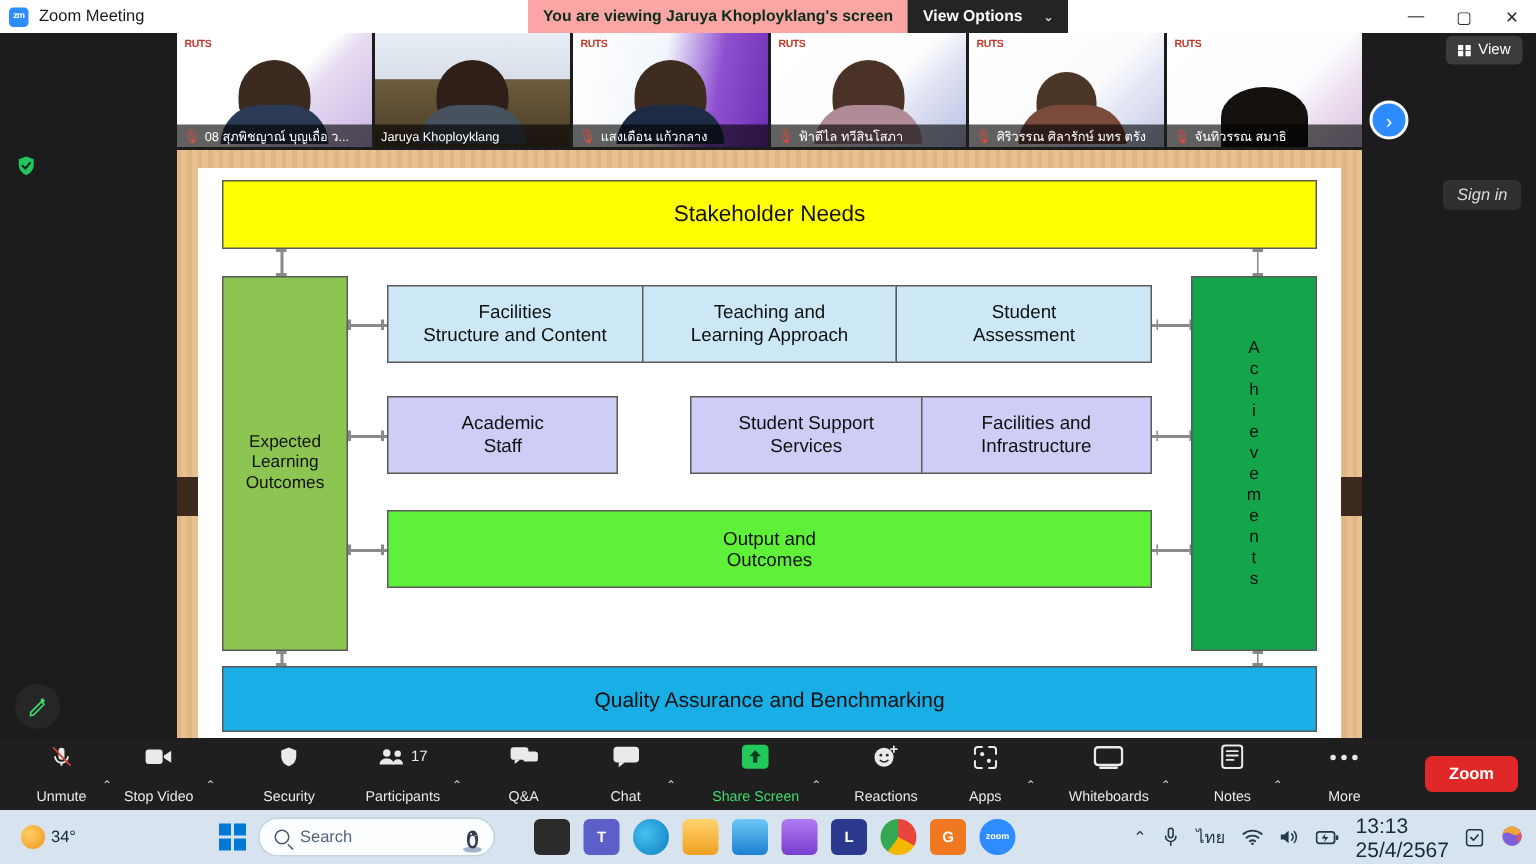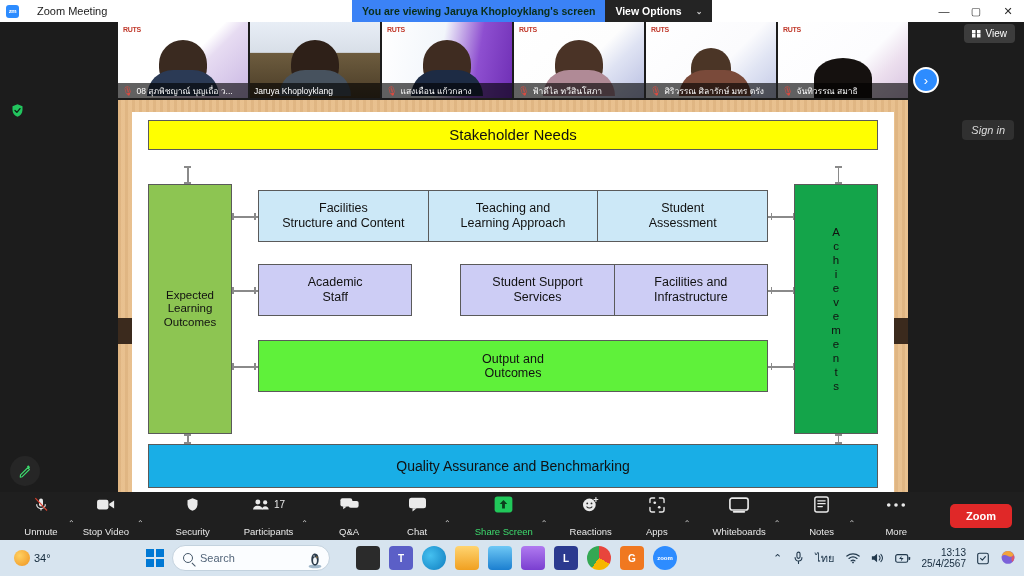--- a/index.html
+++ b/index.html
@@ -14,24 +14,24 @@
   
   .titlebar {
     position:absolute; top:0; left:0; width:1024px; height:22px;
     background:#ffffff; display:flex; align-items:center;
   }
   .tb-logo {
     width:13px; height:13px; margin-left:6px; border-radius:3px;
     background:#2d8cff; color:#fff; font-size:6px; line-height:13px;
     text-align:center; font-weight:bold; letter-spacing:-0.5px;
   }
-  .tb-title { font-size:11px; color:#1a1a1a; margin-left:18px; }
+  .tb-title { font-size:11px; color:#1a1a1a; margin-left:7px; }
   .tb-center { position:absolute; left:352px; top:0; height:22px; display:flex; align-items:stretch; }
   .viewing-banner {
-    background:#3b82f6; color:#0a2e18; font-size:10.5px; font-weight:bold;
+    background:#fca5a5; color:#0a2e18; font-size:10.5px; font-weight:bold;
     display:flex; align-items:center; padding:0 10px; white-space:nowrap;
   }
   .view-options {
     background:#242424; color:#ffffff; font-size:10.5px; font-weight:bold;
     display:flex; align-items:center; gap:14px; padding:0 10px; white-space:nowrap;
   }
   .vo-caret { font-size:8px; color:#cfcfcf; }
   .tb-winbtns { position:absolute; right:0; top:0; height:22px; display:flex; }
   .winbtn {
     width:32px; height:22px; display:flex; align-items:center; justify-content:center;
@@ -142,21 +142,21 @@
   .slide {
     position:absolute; left:14px; top:12px; right:14px; bottom:14px;
     background:#ffffff;
   }
   .canvas { position:absolute; inset:0; padding:8px 12px; }
 
   .box { border:1px solid #5a5a5a; position:absolute; display:flex;
          align-items:center; justify-content:center; text-align:center;
          color:#111; line-height:1.15; }
 
-  .b-stakeholder { left:16px; top:8px; right:16px; height:30px; background:#ffff00;
+  .b-stakeholder { left:16px; top:8px; right:16px; height:46px; background:#ffff00;
                    font-size:15px;text-align:center; }
   .b-elo { left:16px; top:72px; width:84px; height:250px; background:#8dc552;
            font-size:11.5px; padding:0 16px; }
   .b-ach { right:16px; top:72px; width:84px; height:250px; background:#14a44a;
            font-size:11.5px; }
   .ach-letters { display:flex; flex-direction:column; align-items:center;
                  line-height:1.22; font-size:11.5px; font-weight:500; }
 
   .row3 { position:absolute; left:126px; right:126px; display:flex; }
   .row3 .cell { flex:1; border:1px solid #5a5a5a; margin-left:-1px;
@@ -226,21 +226,21 @@
   .mag::after { content:""; position:absolute; right:-4px; bottom:-3px; width:5px; height:1.4px;
                 background:#46586a; transform:rotate(45deg); }
   .search-ph { font-size:11px; color:#53657a; }
   .penguin { position:absolute; right:6px; bottom:1px; width:16px; height:18px; }
   .tb-icons { position:absolute; left:356px; display:flex; align-items:center; gap:9px; }
   .ticon { width:24px; height:24px; border-radius:4px; position:relative;
            display:flex; align-items:center; justify-content:center;
            font-size:10px; color:#fff; font-weight:bold; }
   .tb-tray { position:absolute; right:8px; display:flex; align-items:center; gap:11px; }
   .tray-ic { color:#21384c; font-size:11px; }
-  .clock { text-align:right; line-height:1.15; color:#152a3c; font-size:10px; }
+  .clock { text-align:left; line-height:1.15; color:#152a3c; font-size:14px; }
 </style>
 </head>
 <body>
 
 <div id="app">
 
   <div class="titlebar">
     <div class="tb-logo">zm</div>
     <div class="tb-title">Zoom Meeting</div>
 

